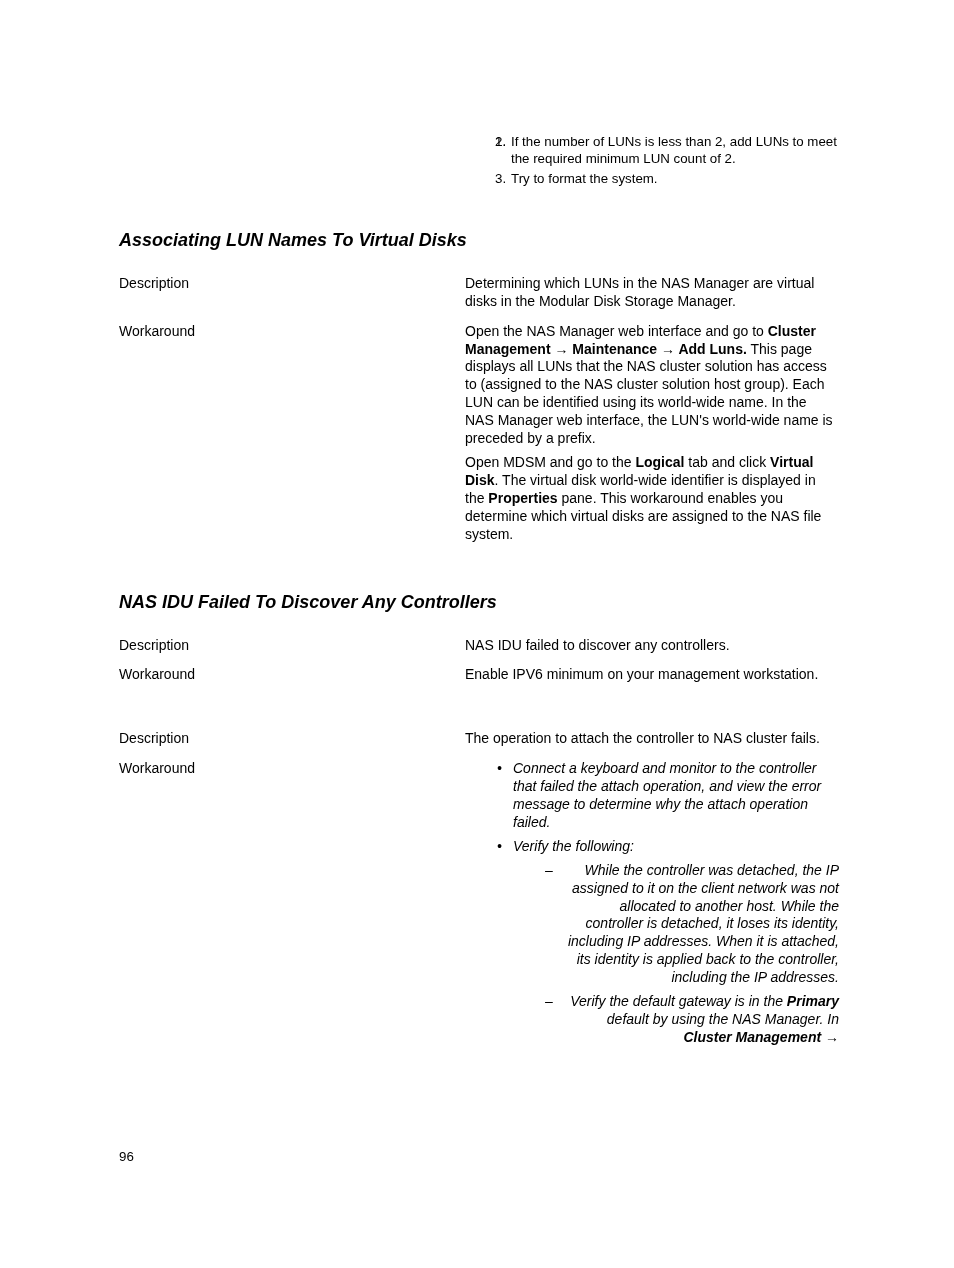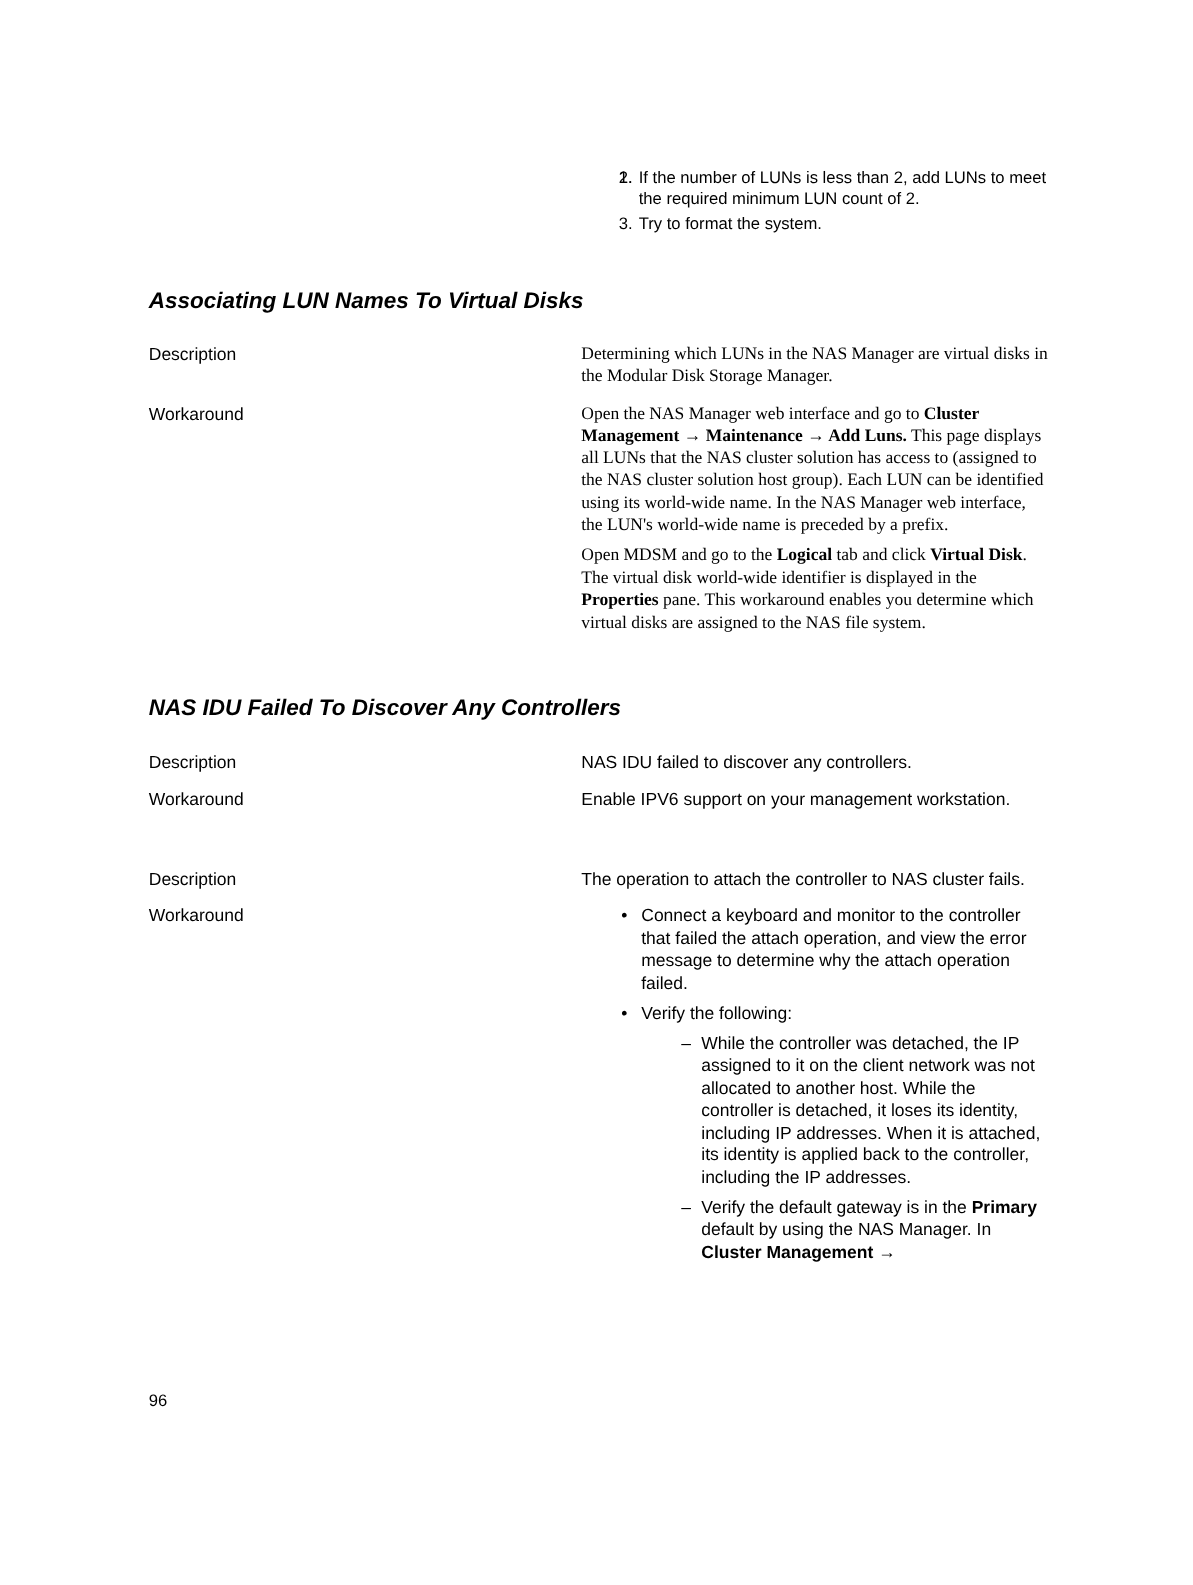--- a/index.html
+++ b/index.html
@@ -45,51 +45,52 @@
   }
   table.defs td {
     vertical-align: top;
     padding: 4px 0 8px 0;
   }
   table.defs td.label {
     width: 346px;
   }
   table.defs td.content p {
     margin: 0 0 6px 0;
-    font-family: Liberation Serif, serif;
   }
   table.defs td.content p:last-child {
     margin-bottom: 0;
   }
   .bold { font-weight: 700; }
   ul.bullets {
     list-style: none;
     margin: 0;
     padding-left: 32px;
   }
   ul.bullets > li {
     position: relative;
     padding-left: 16px;
     margin-bottom: 6px;
+    font-style: italic;
   }
   ul.bullets > li::before {
     content: "•";
     position: absolute;
     left: 0;
     top: 0;
   }
   ul.dashes {
     list-style: none;
     margin: 6px 0 0 0;
     padding-left: 32px;
   }
   ul.dashes > li {
     position: relative;
     padding-left: 16px;
     margin-bottom: 6px;
+    text-align: right;
   }
   ul.dashes > li::before {
     content: "–";
     position: absolute;
     left: 0;
     top: 0;
   }
   .gap-lg { height: 40px; }
   .gap-md { height: 34px; }
   .pagenum {
@@ -133,21 +134,21 @@
   <h2 class="section">NAS IDU Failed To Discover Any Controllers</h2>
 
   <table class="defs">
     <tbody>
         <tr>
       <td class="label">Description</td>
       <td class="content">NAS IDU failed to discover any controllers.</td>
     </tr>
     <tr>
       <td class="label">Workaround</td>
-      <td class="content">Enable IPV6 support on your management workstation.</td>
+      <td class="content">Enable IPV6 minimum on your management workstation.</td>
     </tr>
   </tbody>
     </table>
 
   <div class="gap-md"></div>
 
 
   <table class="defs">
     <tbody>
         <tr>

